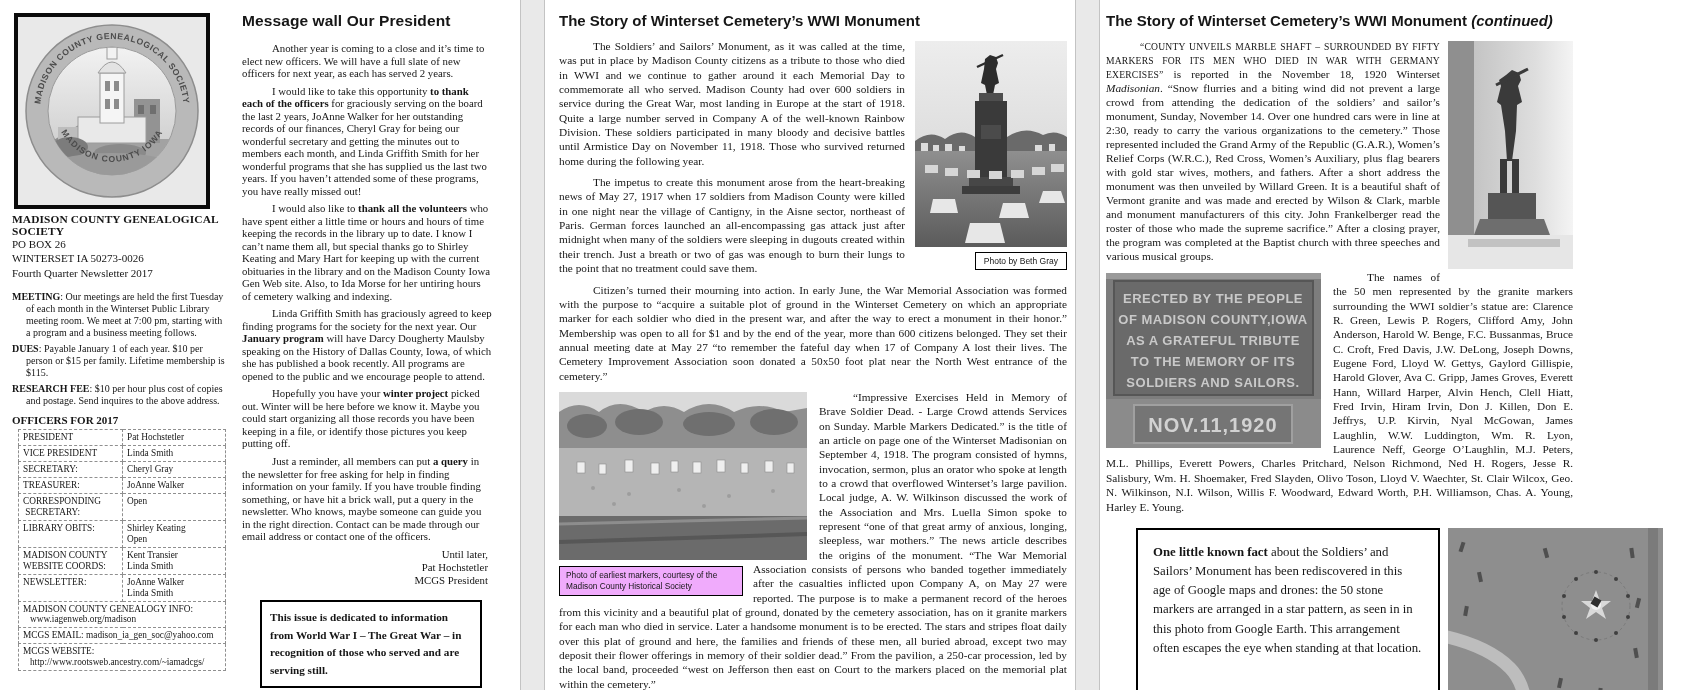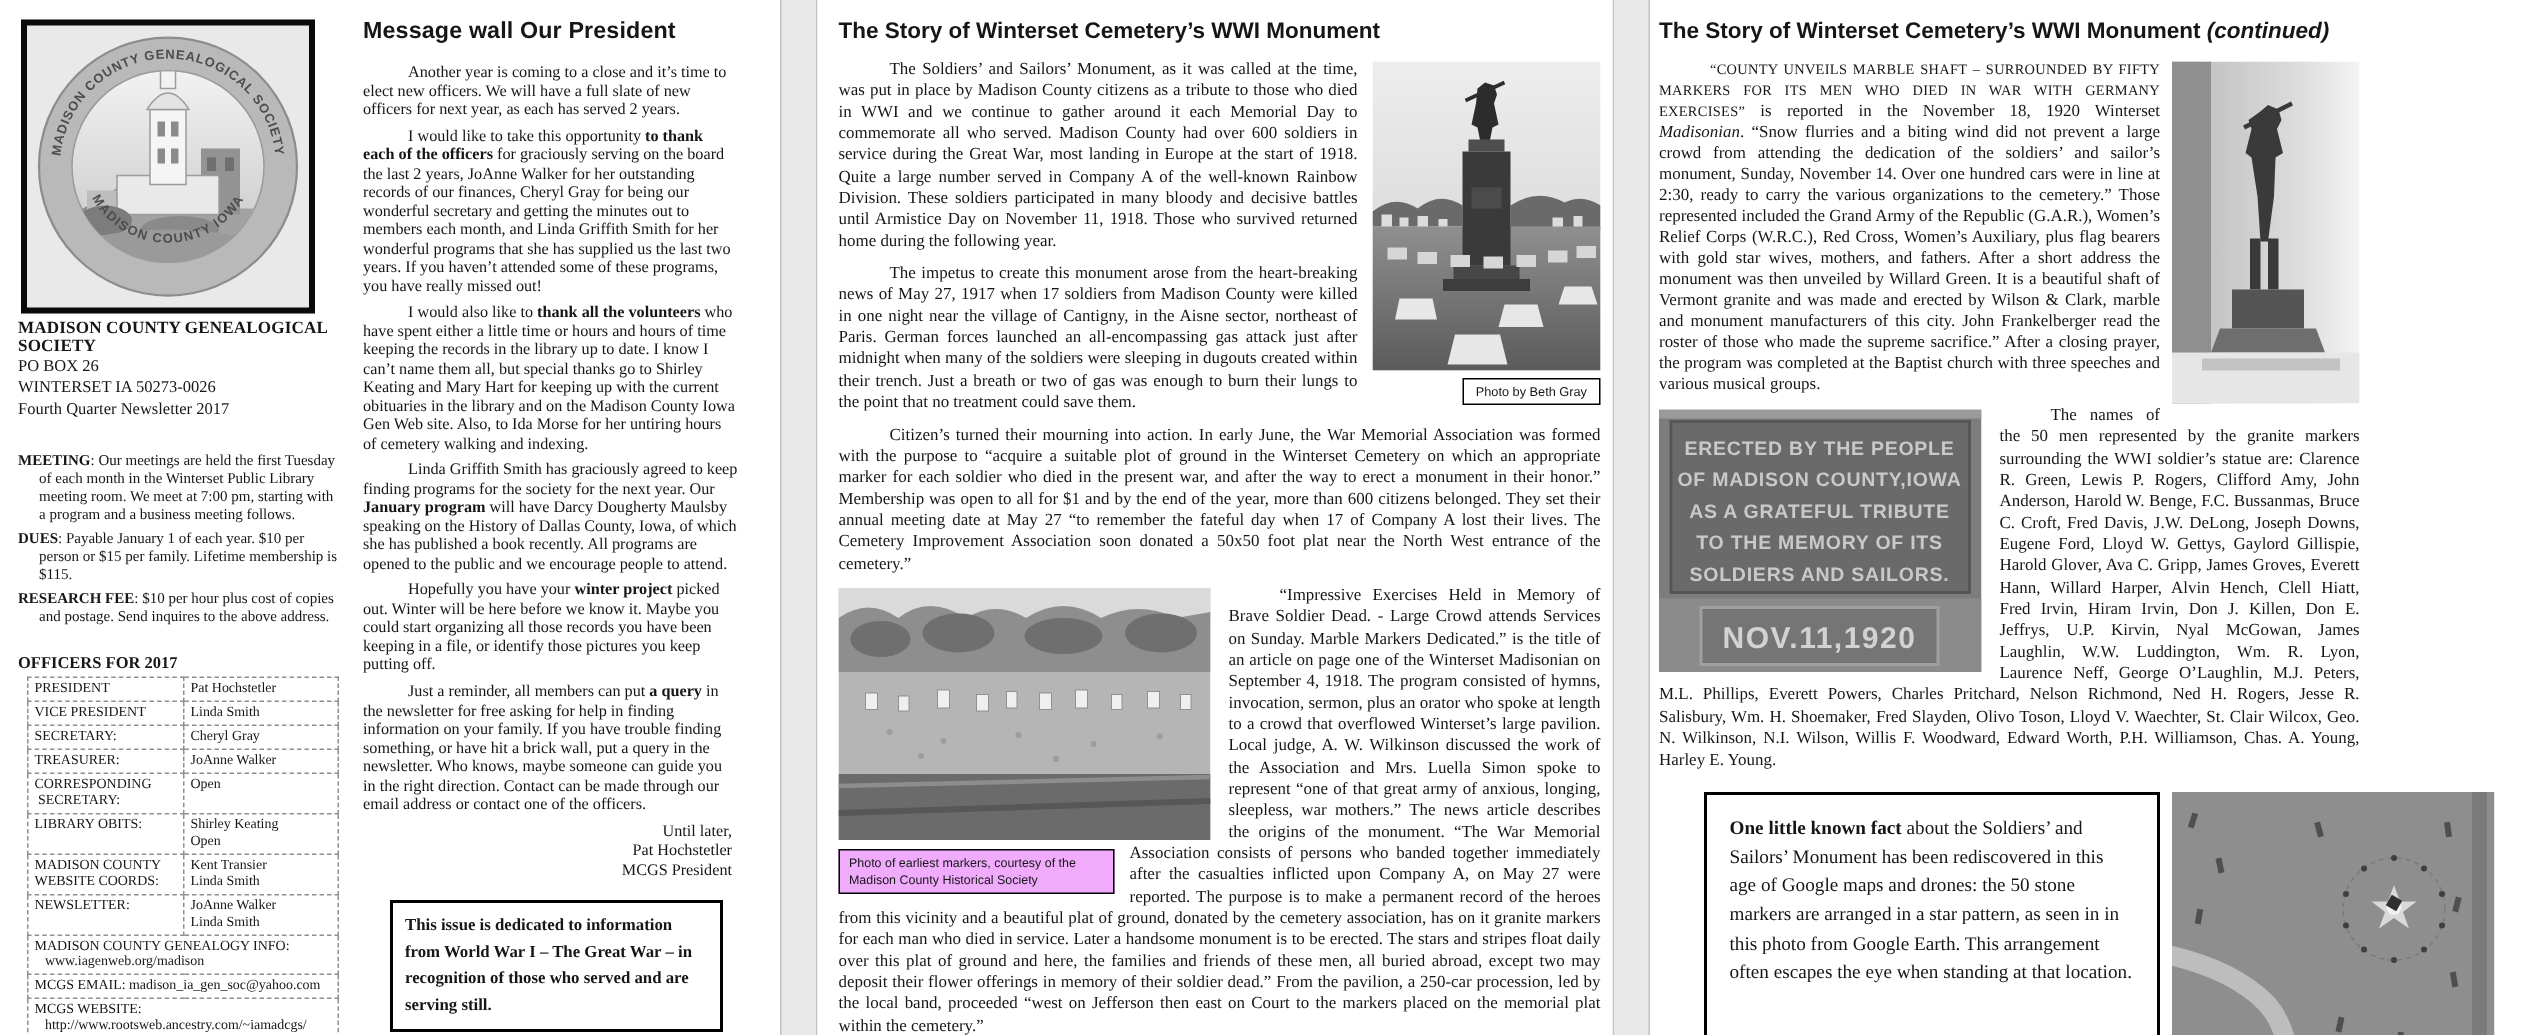--- a/index.html
+++ b/index.html
@@ -10,24 +10,24 @@
   .gutter { width:25px; height:690px; background:#e9e9e9; border-left:1px solid #c3c3c3; border-right:1px solid #c3c3c3; flex:none; }
 
   
   .page1 { width:520px; display:flex; flex:none; }
   .colL { width:232px; padding:13px 4px 0 12px; flex:none; }
   .colR { flex:1; padding:12px 28px 0 10px; }
   .logo-box { width:196px; height:196px; border:4px solid #0a0a0a; background:#e9e9e9; padding:4px; margin-left:2px; }
   .logo-box svg { width:100%; height:100%; display:block; }
   .society-name { font-weight:bold; font-size:11.4px; margin-top:4px; letter-spacing:0.1px; }
   .society-line { font-size:11px; line-height:1.3; }
-  .notices { margin-top:22px; }
+  .notices { margin-top:11px; }
   .notice { font-size:10px; line-height:1.2; padding-left:14px; text-indent:-14px; margin-bottom:4px; }
   .notice b { font-weight:bold; }
-  .officers-heading { font-weight:bold; font-size:11px; margin:18px 0 3px 0; }
+  .officers-heading { font-weight:bold; font-size:11px; margin:7px 0 3px 0; }
   table.officers { border-collapse:collapse; width:208px; margin-left:6px; font-size:9.3px; line-height:1.18; }
   table.officers td { border:1px dashed #8f8f8f; padding:2px 4px; vertical-align:top; white-space:pre-line; }
   table.officers td.role { width:104px; }
   h1.msg-title { font-family:"Liberation Sans", sans-serif; font-weight:bold; font-size:15.5px; margin-bottom:12px; letter-spacing:0.1px; }
   p.msg { font-size:10.8px; line-height:1.16; text-indent:30px; margin-bottom:5px; }
   .signoff { text-align:right; font-size:10.8px; line-height:1.2; padding-right:4px; margin-top:4px; }
   .dedication-box { border:2px solid #000; margin:14px 10px 0 18px; padding:7px 8px; text-align:left; font-weight:bold; font-size:11.2px; line-height:1.55; }
 
   
   .page2 { width:530px; flex:none; padding:12px 8px 0 14px; }

